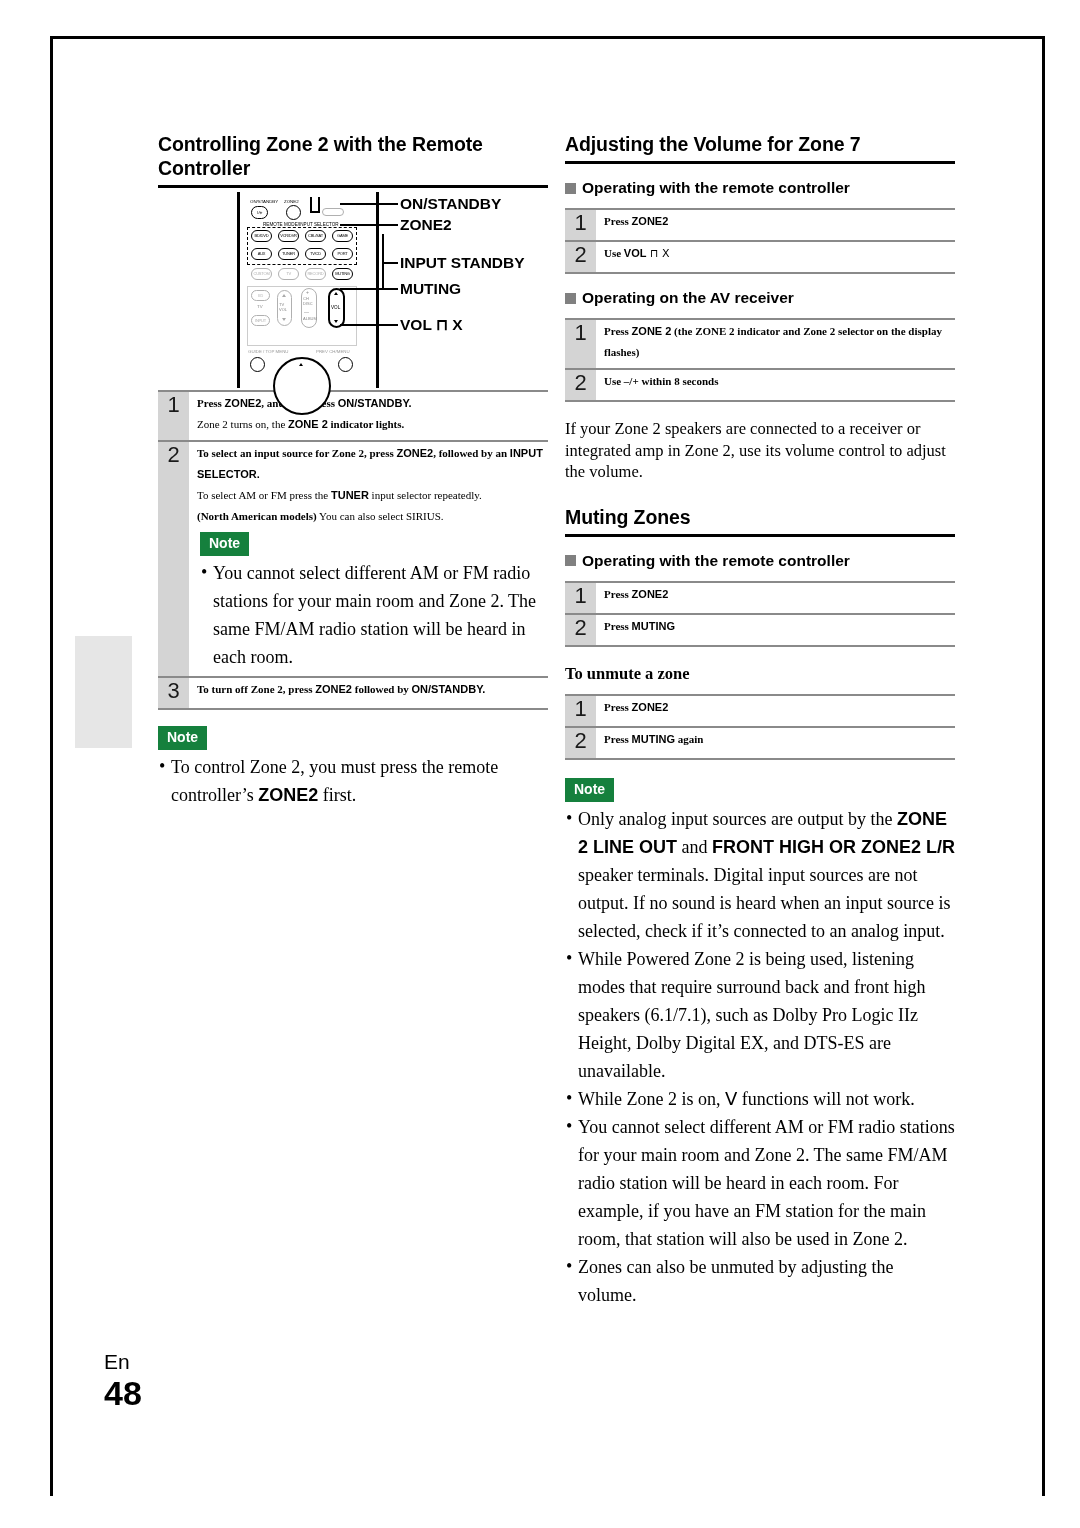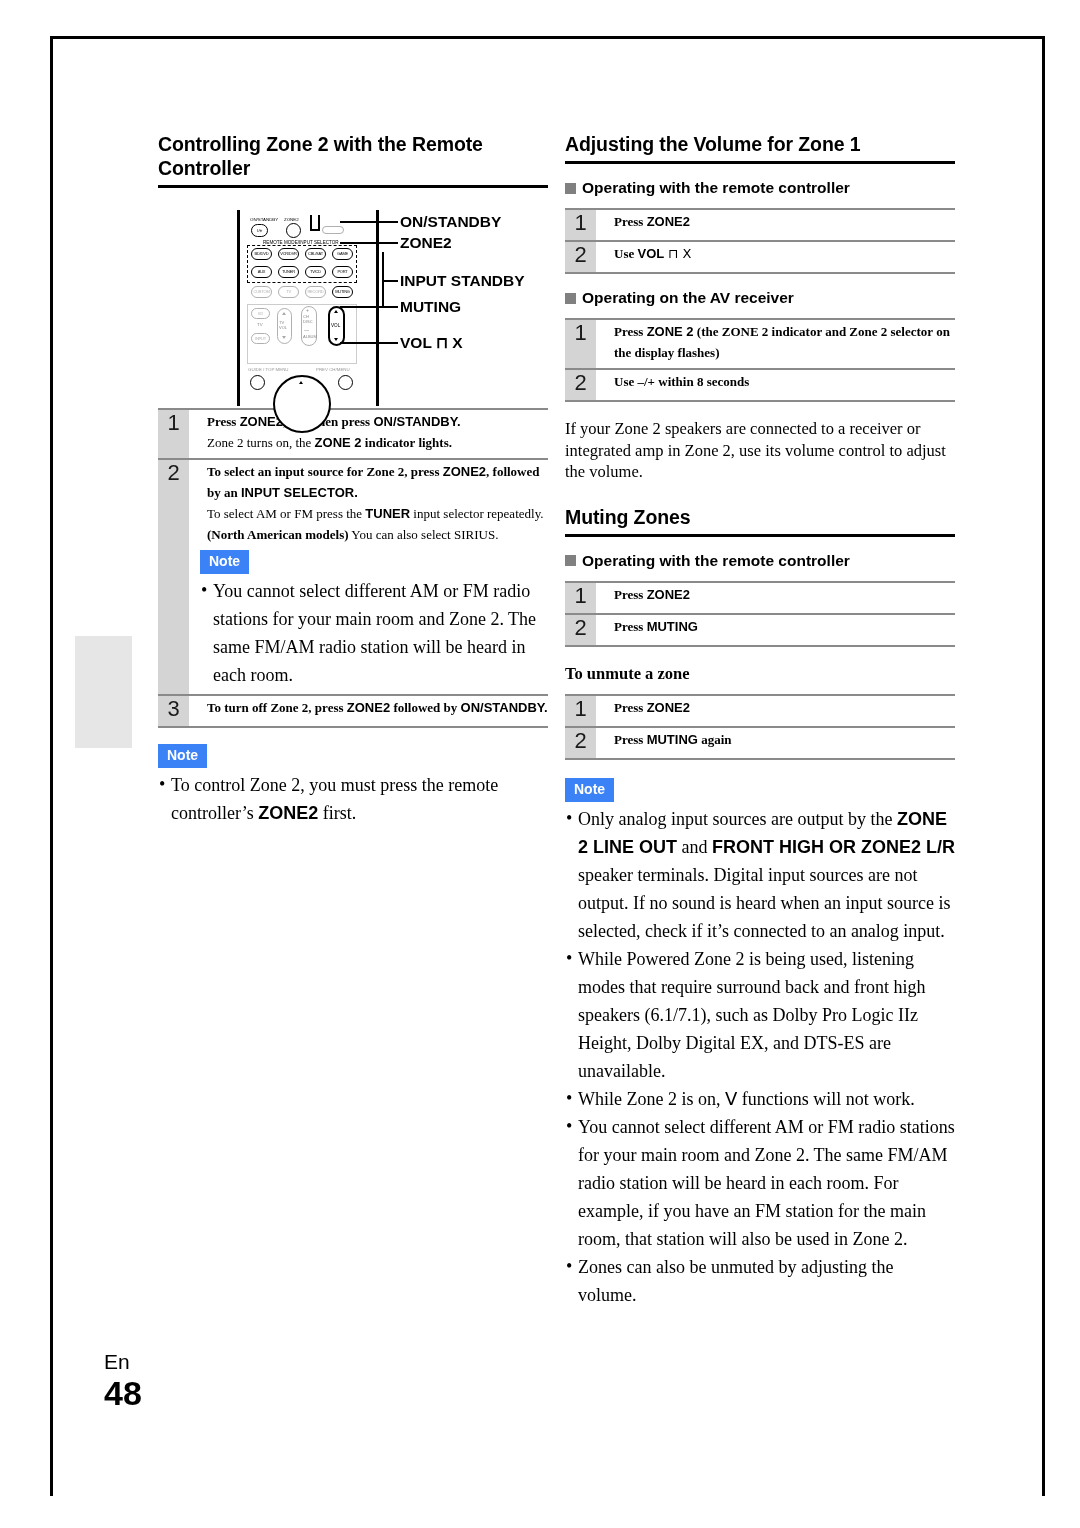--- a/index.html
+++ b/index.html
@@ -110,22 +110,22 @@
     background: #d4d4d4;
     font-family: "Liberation Sans", sans-serif;
     font-size: 22px;
     line-height: 26px;
     text-align: center;
     color: #1a1a1a;
     padding-bottom: 4px;
   }
   .step .body {
     flex: 1 1 auto;
-    padding: 1px 0 5px 18px;
-    font-size: 13px;
+    padding: 1px 0 5px 8px;
+    font-size: 11px;
     line-height: 21px;
   }
   .steps-end {
     border-top: 2.5px solid #8a8a8a;
     height: 0;
   }
   .step-title {
     font-weight: bold;
   }
   .step-sub {
@@ -139,21 +139,21 @@
     font-weight: bold;
   }
   .glyph {
     font-family: "DejaVu Sans", sans-serif;
     font-weight: normal;
   }
 
   
   .note-tag {
     display: inline-block;
-    background: #3b82f6;
+    background: #15803d;
     color: #fff;
     font-family: "Liberation Sans", sans-serif;
     font-weight: bold;
     font-size: 14px;
     line-height: 19px;
     padding: 2px 9px 3px 9px;
   }
   .note-list {
     margin: 3px 0 0 0;
     padding: 0;
@@ -190,21 +190,21 @@
   p.para {
     font-size: 16.5px;
     line-height: 21.5px;
     margin: 0;
   }
 
   
   .remote-wrap {
     position: relative;
     height: 198px;
-    margin-top: 22px;
+    margin-top: 4px;
   }
   .remote {
     position: absolute;
     left: 79px;
     top: 0;
     width: 142px;
     height: 196px;
     border-left: 3px solid #000;
     border-right: 3px solid #000;
     box-sizing: border-box;
@@ -424,21 +424,21 @@
     <span class="note-tag">Note</span>
     <ul class="note-list">
       <li><span style="font-weight: normal;">To control Zone 2, you must press the remote controller’s </span><span class="sans-b">ZONE2</span><span style="font-weight: normal;"> first.</span></li>
     </ul>
   </div>
 
 </div>
 
 <div class="col col-right">
 
-  <h1 class="h1">Adjusting the Volume for Zone 1</h1>
+  <h1 class="h1">Adjusting the Volume for Zone 7</h1>
   <div class="h1-rule"></div>
 
   <div style="height:14px;"></div>
   <h2 class="h2">
     <span class="sq"></span>
     <span>Operating with the remote controller</span>
   </h2>
   <div style="height:10px;"></div>
 
   <div class="steps">

